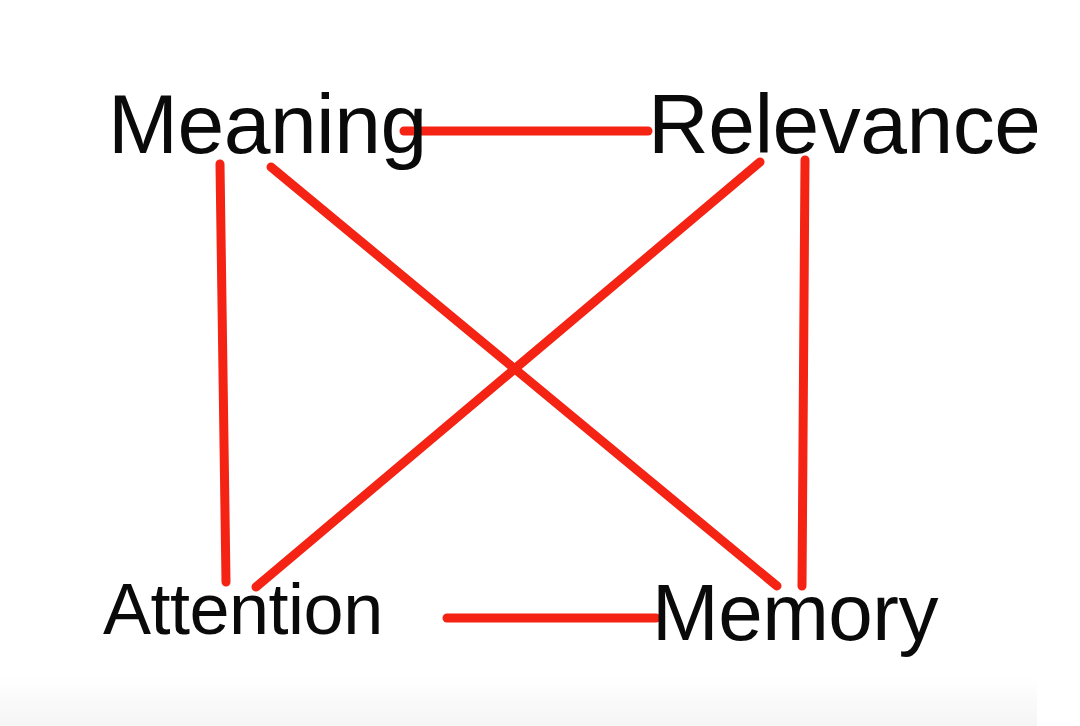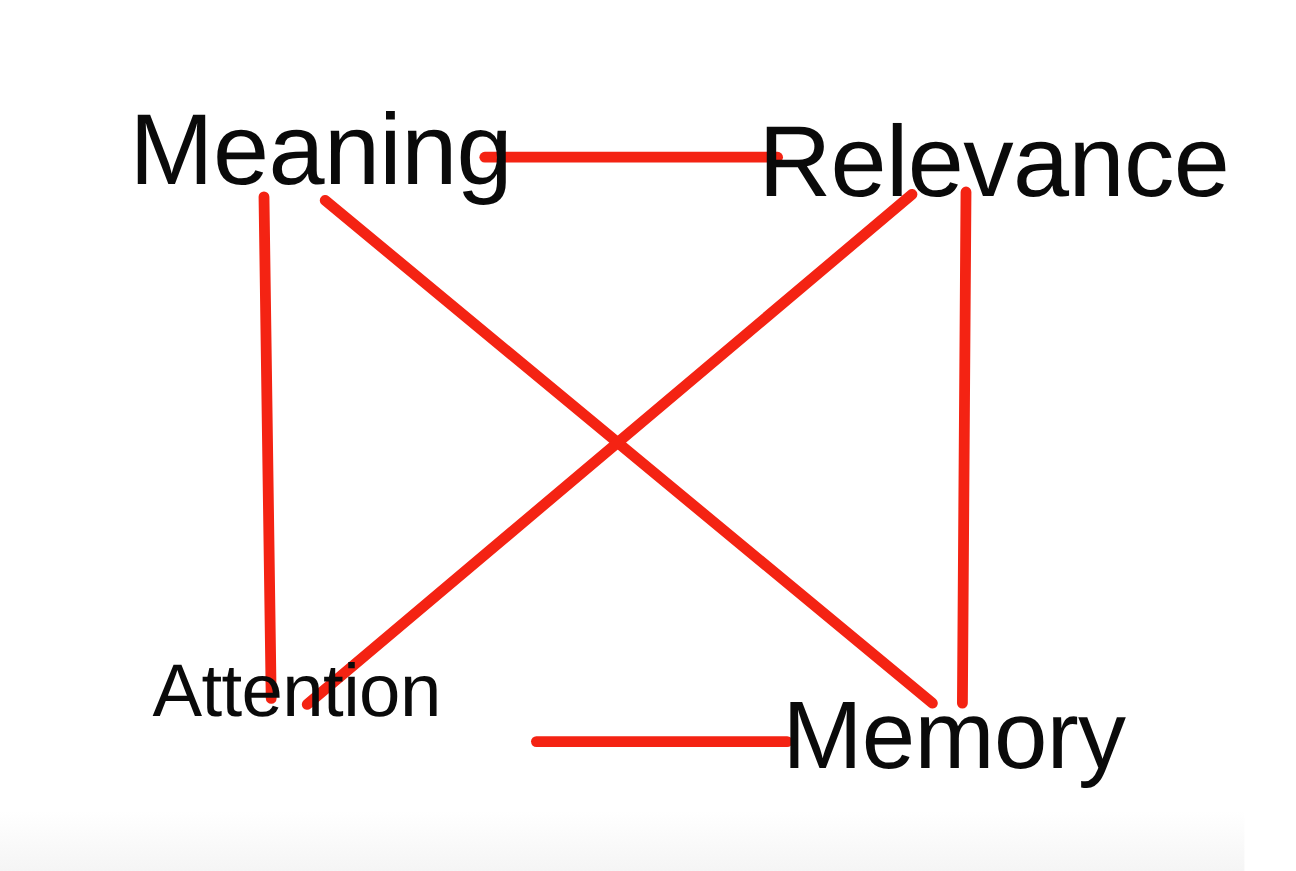--- a/index.html
+++ b/index.html
@@ -36,30 +36,28 @@
     line-height: 1;
     letter-spacing: -0.5px;
     -webkit-font-smoothing: antialiased;
   }
   #label-meaning {
     left: 108px;
     top: 82px;
     font-size: 84px;
   }
   #label-relevance {
-    left: 632px;
+    left: 648px;
     top: 82px;
     font-size: 84px;
-    margin-top: 10px;
   }
   #label-attention {
     left: 103px;
-    top: 546px;
-    font-size: 62px;
-    margin-left: 24px;
+    top: 573px;
+    font-size: 72px;
   }
   #label-memory {
     left: 652px;
     top: 573px;
     font-size: 80px;
     text-align: right;
   }
   #bottom-band {
     position: absolute;
     left: 0;

